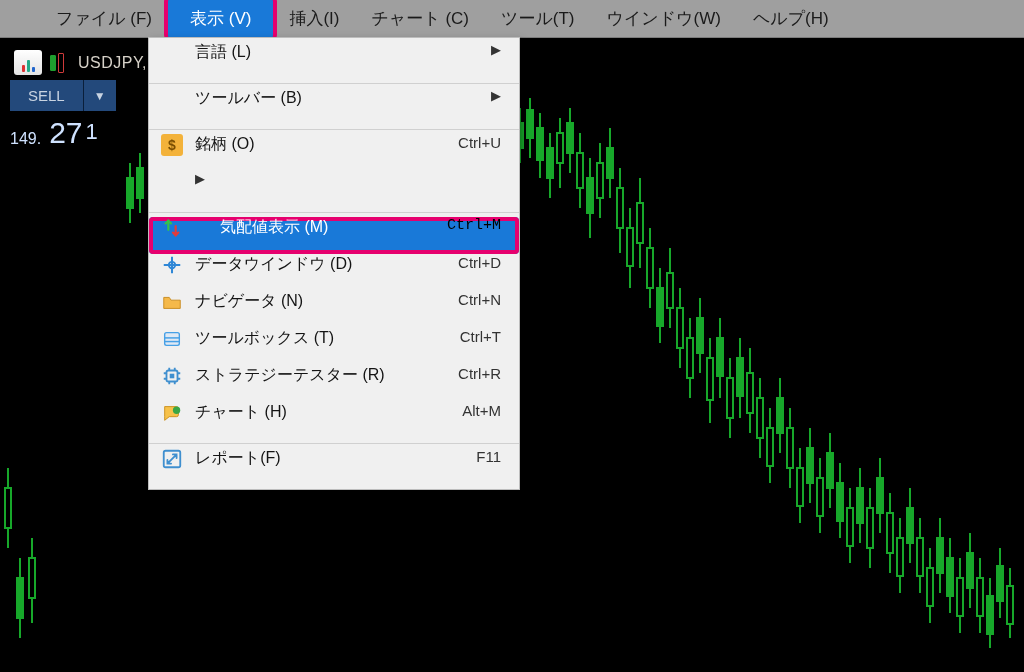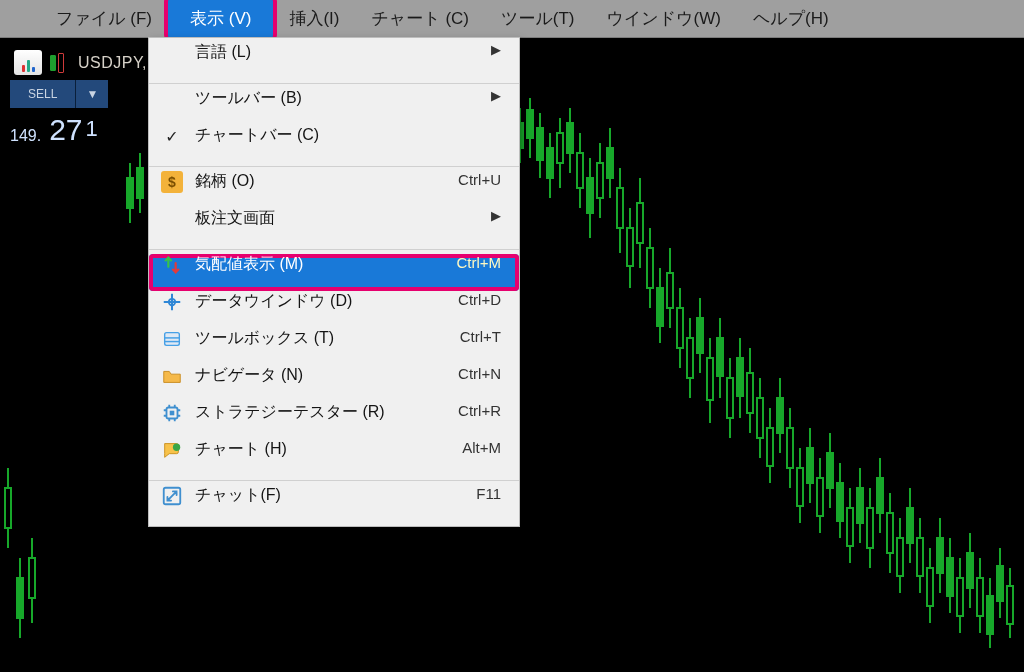--- a/index.html
+++ b/index.html
@@ -88,21 +88,21 @@
   .sell-panel {
     position: absolute;
     left: 10px; top: 80px;
     z-index: 3;
   }
   .sell-row { display:flex; }
   .sell-btn {
     background: #23497b;
     border-right: 1px solid #0a1f3a;
     color: #c9d4e2;
-    font-size: 12px;
+    font-size: 15px;
     padding: 7px 18px;
   }
   .sell-arrow {
     background: #23497b;
     color: #c9d4e2;
     width: 32px;
     display:flex;align-items:center;justify-content:center;
     font-size: 12px;
   }
   .price {
@@ -152,23 +152,24 @@
   .dd-item .lbl { flex: 1; white-space: nowrap; }
   .dd-item .shortcut { color: #333; font-size: 15px; margin-left: 16px; }
   .dd-item .sub { color:#333; font-size: 13px; }
   .dd-sep {
     height: 1px; background: #d0d0d0; margin: 4px 0;
   }
   .dd-item.selected {
     background: #1979d8;
     color: #fff;
   }
-  .dd-item.selected .shortcut { color: #fef9c3; }
+  .dd-item.selected .shortcut { color: #000000; font-family: Liberation Mono, monospace; }
   .dd-item.selected.highlight-pink {
     box-shadow: inset 0 0 0 4px #e6006e;
+    gap: 25px;
   }
   .check::before {
     content: "✓";
     font-size: 16px;
     color: #222;
   }
   
   .ic-dollar { background:#f3b23a; color:#7a4e00; font-weight:bold; font-size:14px;}
   .ic-arrows svg, .ic-target svg, .ic-folder svg, .ic-tool svg,
   .ic-cpu svg, .ic-chat svg, .ic-horn svg, .ic-full svg { width:100%; height:100%; }
@@ -349,34 +350,29 @@
       <span class="lbl">言語 (L)</span>
       <span class="sub">▶</span>
     </div>
     <div class="dd-sep"></div>
 
     <div class="dd-item">
       <span class="ic"></span>
       <span class="lbl">ツールバー (B)</span>
       <span class="sub">▶</span>
     </div>
-    <div class="dd-item">
-      <span class="ic check"></span>
-      <span class="lbl">チャートバー (C)</span>
-    </div>
     <div class="dd-sep"></div>
 
     <div class="dd-item">
       <span class="ic ic-dollar">$</span>
       <span class="lbl">銘柄 (O)</span>
       <span class="shortcut">Ctrl+U</span>
     </div>
     <div class="dd-item">
       <span class="ic"></span>
-      <span class="lbl">板注文画面</span>
       <span class="sub">▶</span>
     </div>
     <div class="dd-sep"></div>
 
     <div class="dd-item selected highlight-pink">
       <span class="ic ic-arrows">
         <svg viewBox="0 0 24 24">
             <path d="M8 14 L8 4 M5 7 L8 4 L11 7" stroke="#37c24a" stroke-width="2.4" fill="none" stroke-linecap="round"></path>
             <path d="M16 10 L16 20 M13 17 L16 20 L19 17" stroke="#e23b3b" stroke-width="2.4" fill="none" stroke-linecap="round"></path>
           </svg>
@@ -387,45 +383,45 @@
 
     <div class="dd-item">
       <span class="ic ic-target">
         <svg viewBox="0 0 24 24">
             <path d="M12 3 L12 21 M3 12 L21 12" stroke="#2f87d6" stroke-width="2.2"></path>
             <circle cx="12" cy="12" r="3.5" fill="none" stroke="#2f87d6" stroke-width="2"></circle>
           </svg>
       </span>
       <span class="lbl">データウインドウ (D)</span>
       <span class="shortcut">Ctrl+D</span>
+    </div>
+
+    <div class="dd-item">
+      <span class="ic ic-folder">
+        <svg viewBox="0 0 24 24">
+            <path d="M3 7 L9 7 L11 10 L21 10 L21 19 L3 19 Z" fill="#f5b94a" stroke="#c78a1e" stroke-width="1"></path>
+          </svg>
+      </span>
+      <span class="lbl">ナビゲータ (N)</span>
+      <span class="shortcut">Ctrl+N</span>
     </div>
 
     <div class="dd-item">
       <span class="ic ic-tool">
         <svg viewBox="0 0 24 24">
             <rect x="4" y="5" width="16" height="14" rx="2" fill="#dfe9f4" stroke="#46a0e6" stroke-width="1.5"></rect>
             <rect x="4" y="10" width="16" height="1.6" fill="#46a0e6"></rect>
             <rect x="4" y="14" width="16" height="1.6" fill="#46a0e6"></rect>
           </svg>
       </span>
       <span class="lbl">ツールボックス (T)</span>
       <span class="shortcut">Ctrl+T</span>
     </div>
 
     <div class="dd-item">
-      <span class="ic ic-folder">
-        <svg viewBox="0 0 24 24">
-            <path d="M3 7 L9 7 L11 10 L21 10 L21 19 L3 19 Z" fill="#f5b94a" stroke="#c78a1e" stroke-width="1"></path>
-          </svg>
-      </span>
-      <span class="lbl">ナビゲータ (N)</span>
-      <span class="shortcut">Ctrl+N</span>
-    </div>
-
-    <div class="dd-item">
       <span class="ic ic-cpu">
         <svg viewBox="0 0 24 24">
             <rect x="6" y="6" width="12" height="12" rx="2" fill="none" stroke="#3f8fcf" stroke-width="2"></rect>
             <rect x="9.5" y="9.5" width="5" height="5" fill="#3f8fcf"></rect>
             <path d="M3 9h3M3 15h3M18 9h3M18 15h3M9 3v3M15 3v3M9 18v3M15 18v3" stroke="#3f8fcf" stroke-width="2"></path>
           </svg>
       </span>
       <span class="lbl">ストラテジーテスター (R)</span>
       <span class="shortcut">Ctrl+R</span>
     </div>
@@ -444,18 +440,18 @@
 
     <div class="dd-sep"></div>
 
     <div class="dd-item">
       <span class="ic ic-full">
         <svg viewBox="0 0 24 24">
             <rect x="3" y="3" width="18" height="18" rx="2" fill="none" stroke="#3f8fcf" stroke-width="2"></rect>
             <path d="M7 17 L17 7 M13 7 h4 v4 M11 17 h-4 v-4" fill="none" stroke="#3f8fcf" stroke-width="2" stroke-linecap="round"></path>
           </svg>
       </span>
-      <span class="lbl">チャット(F)</span>
+      <span class="lbl">レポート(F)</span>
       <span class="shortcut">F11</span>
     </div>
   </div>
 
 </div>
 
 </body></html>

